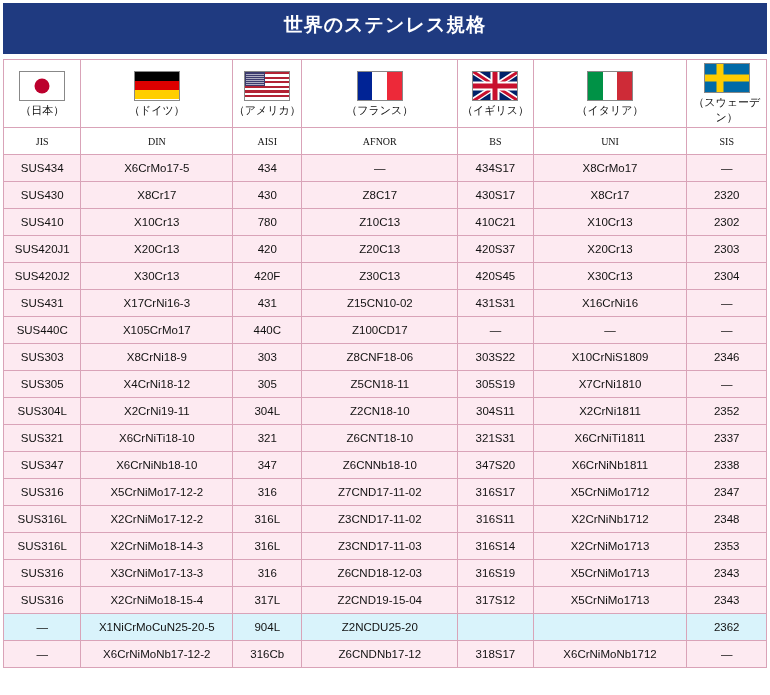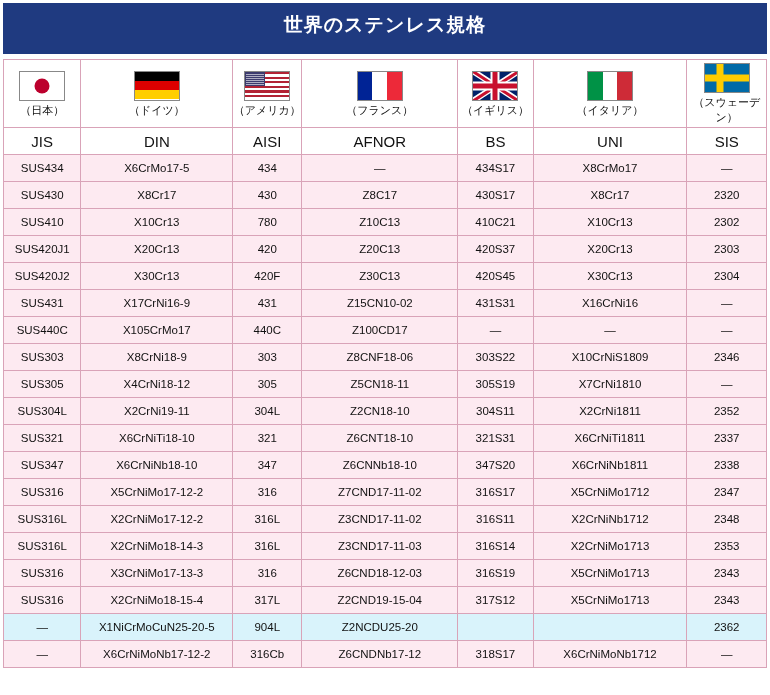--- a/index.html
+++ b/index.html
@@ -112,21 +112,21 @@
   .flag-it .v2 { left:33.3%; background:#ffffff; }
   .flag-it .v3 { left:66.6%; background:#ce2b37; }
   
   .flag-se { background:#006aa7; }
   .flag-se .ch { position:absolute; left:0; top:50%; width:100%; height:7px; background:#fecc00; transform:translateY(-50%); }
   .flag-se .cv { position:absolute; top:0; left:34%; height:100%; width:7px; background:#fecc00; transform:translateX(-50%); }
 
   tbody tr td { background: #ffffff; }
   tbody tr.pink td { background: #fdeaf1; }
   tbody tr.cyan td { background: #d9f3fb; }
-  tr.std-row td { background: #ffffff; font-size: 15px; }
+  tr.std-row td { background: #ffffff; font-size: 10px; font-family: Liberation Serif, serif; }
   .col0 { width: 74px; }
   .col1 { width: 146px; }
   .col2 { width: 66px; }
   .col3 { width: 150px; }
   .col4 { width: 72px; }
   .col5 { width: 148px; }
   .col6 { width: 76px; }
 </style>
 </head>
 <body>
@@ -261,21 +261,21 @@
         <td class="col0">SUS420J2</td>
         <td class="col1">X30Cr13</td>
         <td class="col2">420F</td>
         <td class="col3">Z30C13</td>
         <td class="col4">420S45</td>
         <td class="col5">X30Cr13</td>
         <td class="col6">2304</td>
       </tr>
       <tr class="pink">
         <td class="col0">SUS431</td>
-        <td class="col1">X17CrNi16-9</td>
+        <td class="col1">X17CrNi16-3</td>
         <td class="col2">431</td>
         <td class="col3">Z15CN10-02</td>
         <td class="col4">431S31</td>
         <td class="col5">X16CrNi16</td>
         <td class="col6">—</td>
       </tr>
       <tr class="pink">
         <td class="col0">SUS440C</td>
         <td class="col1">X105CrMo17</td>
         <td class="col2">440C</td>

